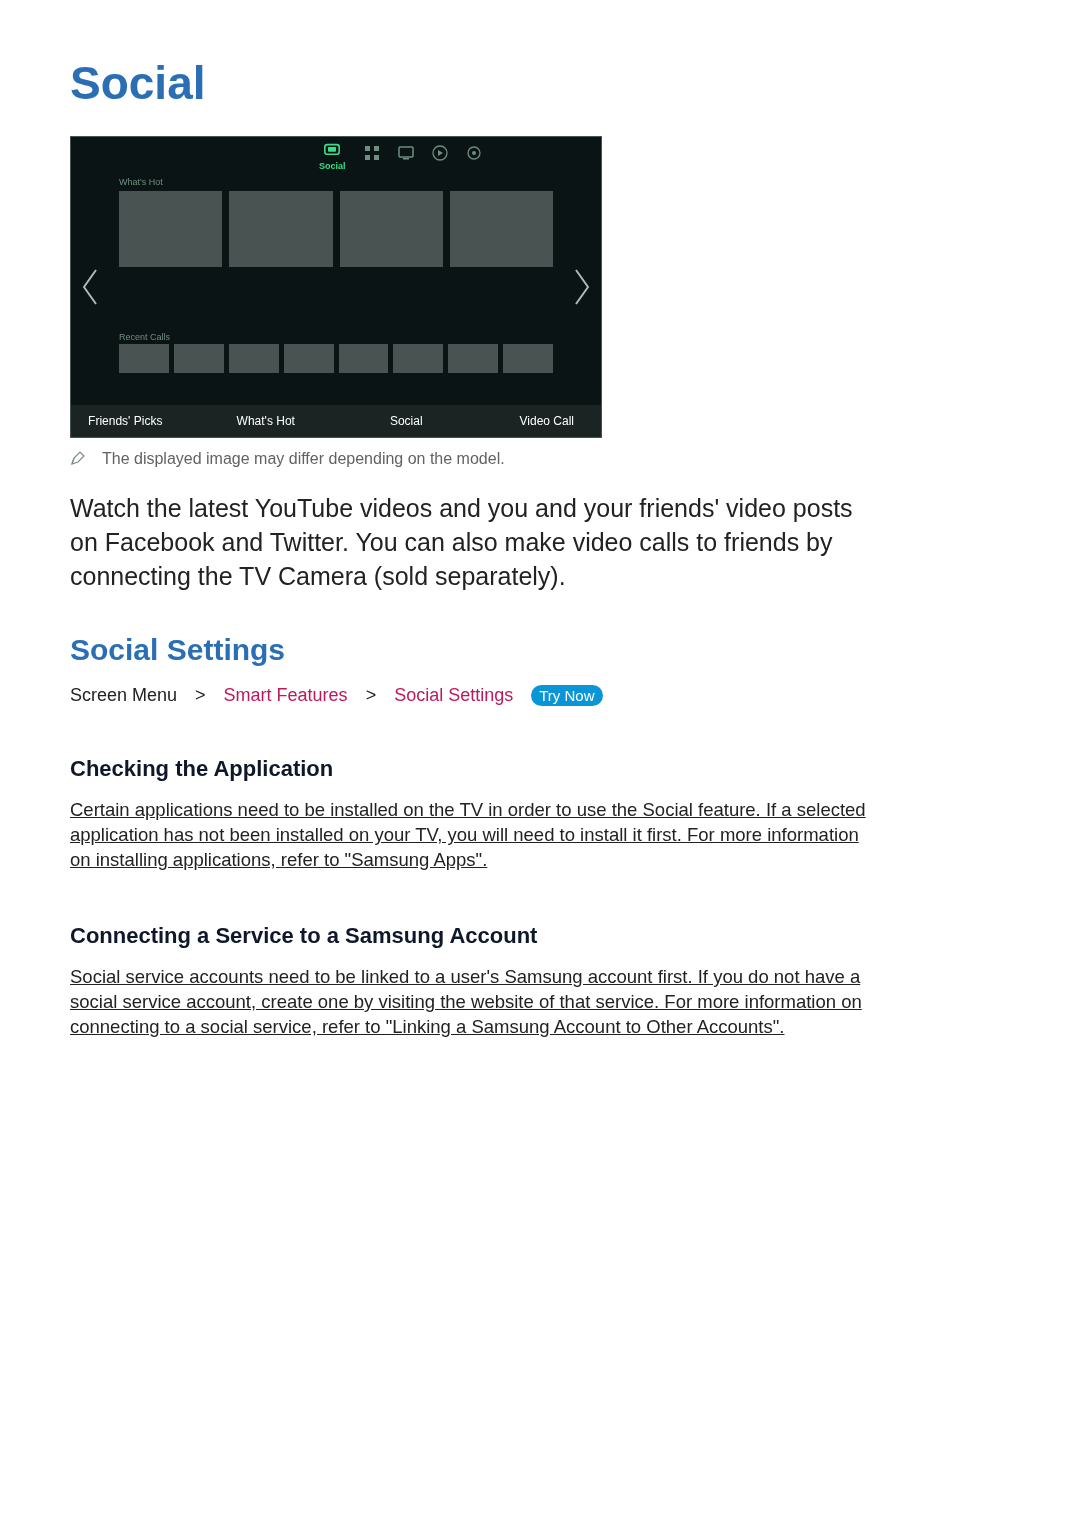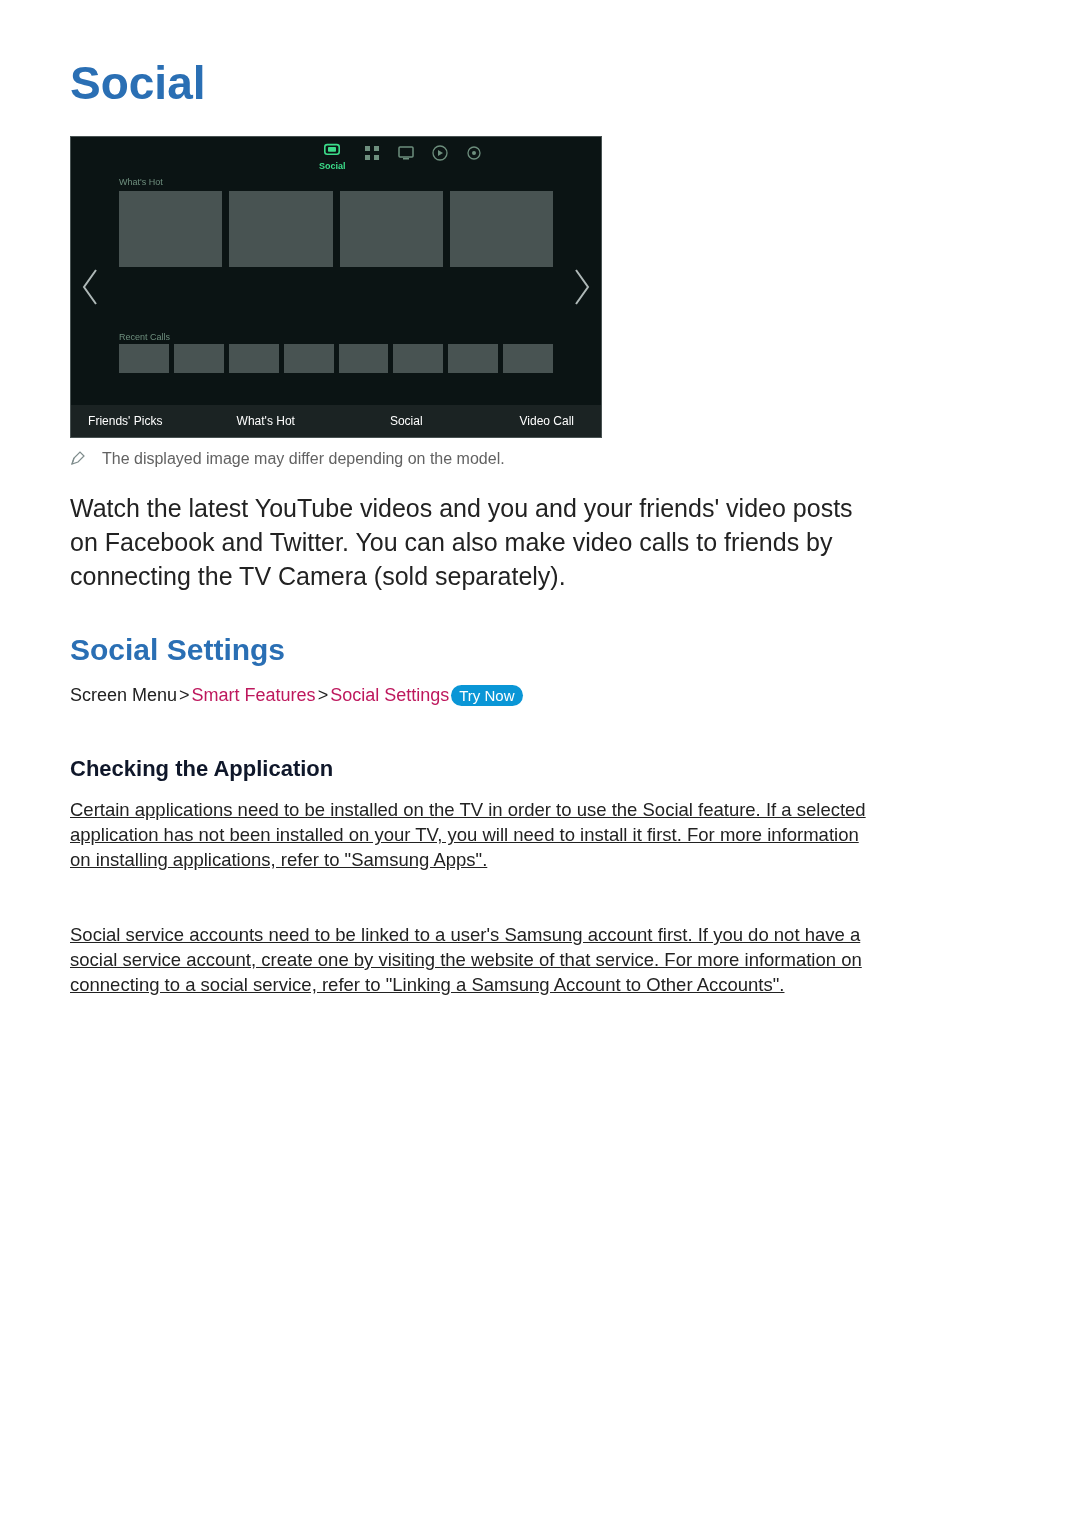--- a/index.html
+++ b/index.html
@@ -22,21 +22,21 @@
   .arrow svg{display:block;}
   .arrow-left{left:8px;}
   .arrow-right{right:8px;}
   .bottombar{position:absolute;left:0;right:0;bottom:0;height:32px;background:#1b2323;display:flex;align-items:center;color:#fff;font-size:12px;gap:32px;}
   .bottombar .cell{flex:1;text-align:center;}
   .note-row{display:flex;align-items:flex-start;gap:16px;margin:0 0 22px 0;}
   .note-text{font-size:16px;color:#626262;}
   .pencil-icon{color:#7e8c8c;}
   .body-text{font-size:25px;color:#222;line-height:1.35;margin:0 0 40px 0;}
   .h2{font-size:30px;color:#2a6fb4;font-weight:600;margin:0 0 18px 0;}
-  .breadcrumb{font-size:18px;color:#222;margin:0 0 50px 0;display:flex;align-items:center;flex-wrap:wrap;gap:2px;}
+  .breadcrumb{font-size:18px;color:#222;margin:0 0 50px 0;display:flex;align-items:center;flex-wrap:wrap;gap:18px;}
   .breadcrumb .link{color:#be185d;}
   .tryNow{background:#0a96d6;color:#fff;border-radius:11px;padding:2px 8px;font-size:15px;}
   .h3{font-size:22px;color:#0f172a;font-weight:700;margin:0 0 16px 0;}
   .body-text2{font-size:18.5px;color:#222;line-height:1.35;margin:0 5px 50px 0;text-decoration:underline;}
 </style>
 </head>
 <body>
 
 <div class="page">
 
@@ -140,15 +140,16 @@
     <span>&gt;</span>
     <span class="link">Smart Features</span>
     <span>&gt;</span>
     <span class="link">Social Settings</span>
     <span class="tryNow">Try Now</span>
   </div>
 
   <div class="h3">Checking the Application</div>
   <div class="body-text2">Certain applications need to be installed on the TV in order to use the Social feature. If a selected application has not been installed on your TV, you will need to install it first. For more information on installing applications, refer to "Samsung Apps".</div>
 
+  <div class="h3">Connecting a Service to a Samsung Account</div>
   <div class="body-text2">Social service accounts need to be linked to a user's Samsung account first. If you do not have a social service account, create one by visiting the website of that service. For more information on connecting to a social service, refer to "Linking a Samsung Account to Other Accounts".</div>
 
 </div>
 
 </body></html>

